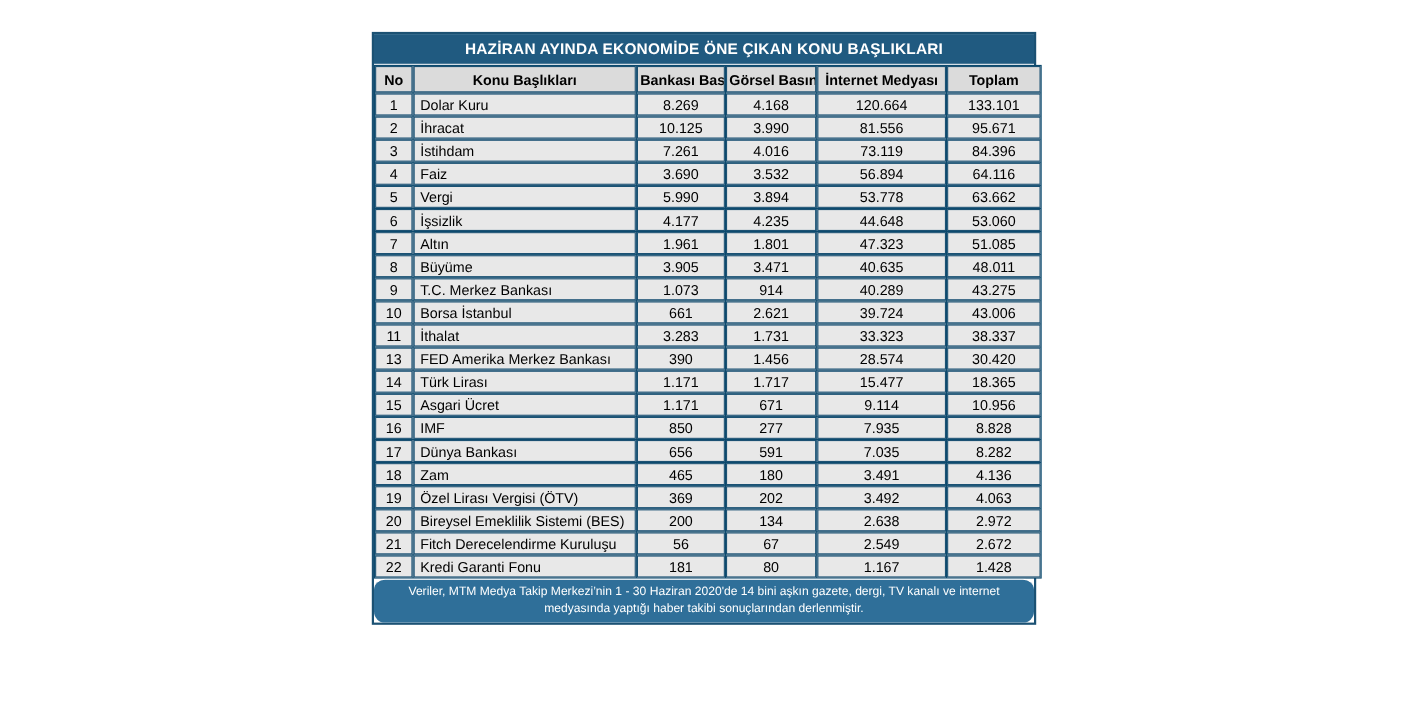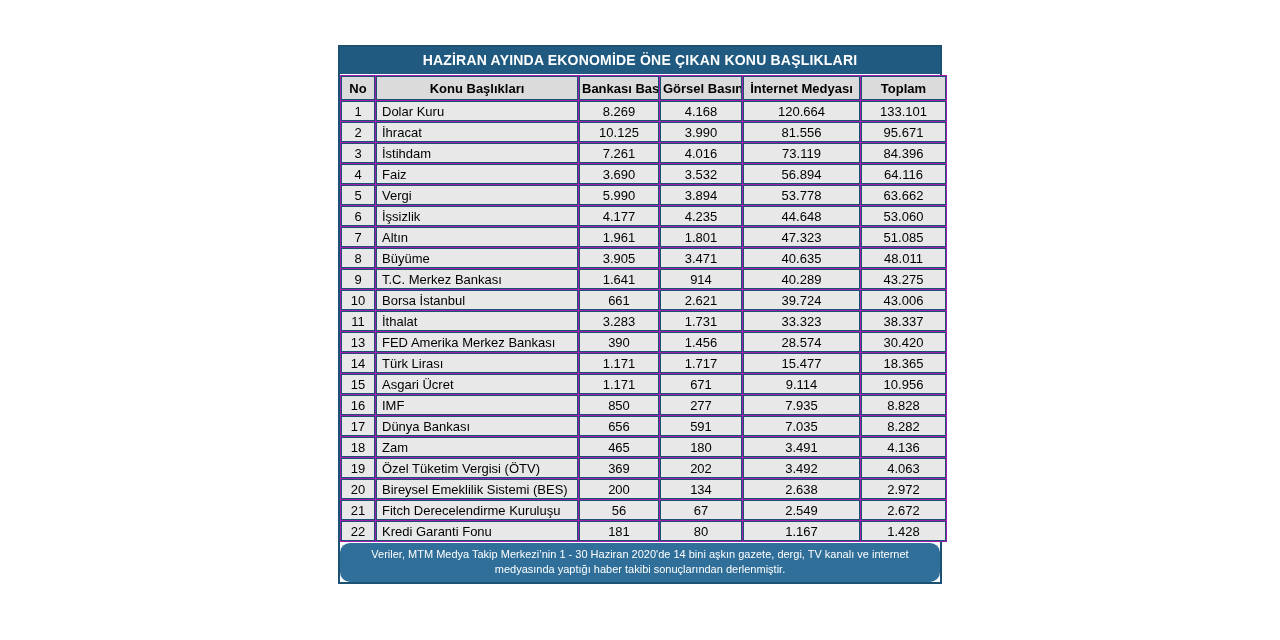--- a/index.html
+++ b/index.html
@@ -6,42 +6,42 @@
     margin: 0;
     padding: 0;
     width: 1280px;
     height: 640px;
     background: #ffffff;
     font-family: "Liberation Sans", "DejaVu Sans", sans-serif;
     overflow: hidden;
   }
   .mtm-table {
     width: 604px;
-    margin: 45px auto 0 auto;
+    margin: 29px auto 0 auto;
     border: 2px solid var(--border, #1B5173);
     box-sizing: border-box;
     background: #ffffff;
   }
   .title-bar {
     background: var(--title-bg, #205A80);
     color: #ffffff;
     font-weight: bold;
     font-size: 14px;
     text-align: center;
     height: 27px;
     line-height: 27px;
     letter-spacing: 0.2px;
     border-bottom: 1px solid #ffffff;
     white-space: nowrap;
   }
   table.data-grid {
     width: 100%;
     border-collapse: separate;
     border-spacing: 1px;
-    background: #a21caf;
+    background: #0c4a6e;
     table-layout: fixed;
   }
   table.data-grid th {
     background: var(--header-bg, #DBDBDB);
     border: 1px solid var(--border, #1B5173);
     font-weight: bold;
     font-size: 13px;
     color: #000000;
     height: 22px;
     padding: 0 2px;
@@ -161,21 +161,21 @@
           <td>8</td>
           <td class="col-topic">Büyüme</td>
           <td>3.905</td>
           <td>3.471</td>
           <td>40.635</td>
           <td>48.011</td>
         </tr>
         <tr>
           <td>9</td>
           <td class="col-topic">T.C. Merkez Bankası</td>
-          <td>1.641</td>
+          <td>1.073</td>
           <td>914</td>
           <td>40.289</td>
           <td>43.275</td>
         </tr>
         <tr>
           <td>10</td>
           <td class="col-topic">Borsa İstanbul</td>
           <td>661</td>
           <td>2.621</td>
           <td>39.724</td>
@@ -232,21 +232,21 @@
         <tr>
           <td>18</td>
           <td class="col-topic">Zam</td>
           <td>465</td>
           <td>180</td>
           <td>3.491</td>
           <td>4.136</td>
         </tr>
         <tr>
           <td>19</td>
-          <td class="col-topic">Özel Tüketim Vergisi (ÖTV)</td>
+          <td class="col-topic">Özel Lirası Vergisi (ÖTV)</td>
           <td>369</td>
           <td>202</td>
           <td>3.492</td>
           <td>4.063</td>
         </tr>
         <tr>
           <td>20</td>
           <td class="col-topic">Bireysel Emeklilik Sistemi (BES)</td>
           <td>200</td>
           <td>134</td>

